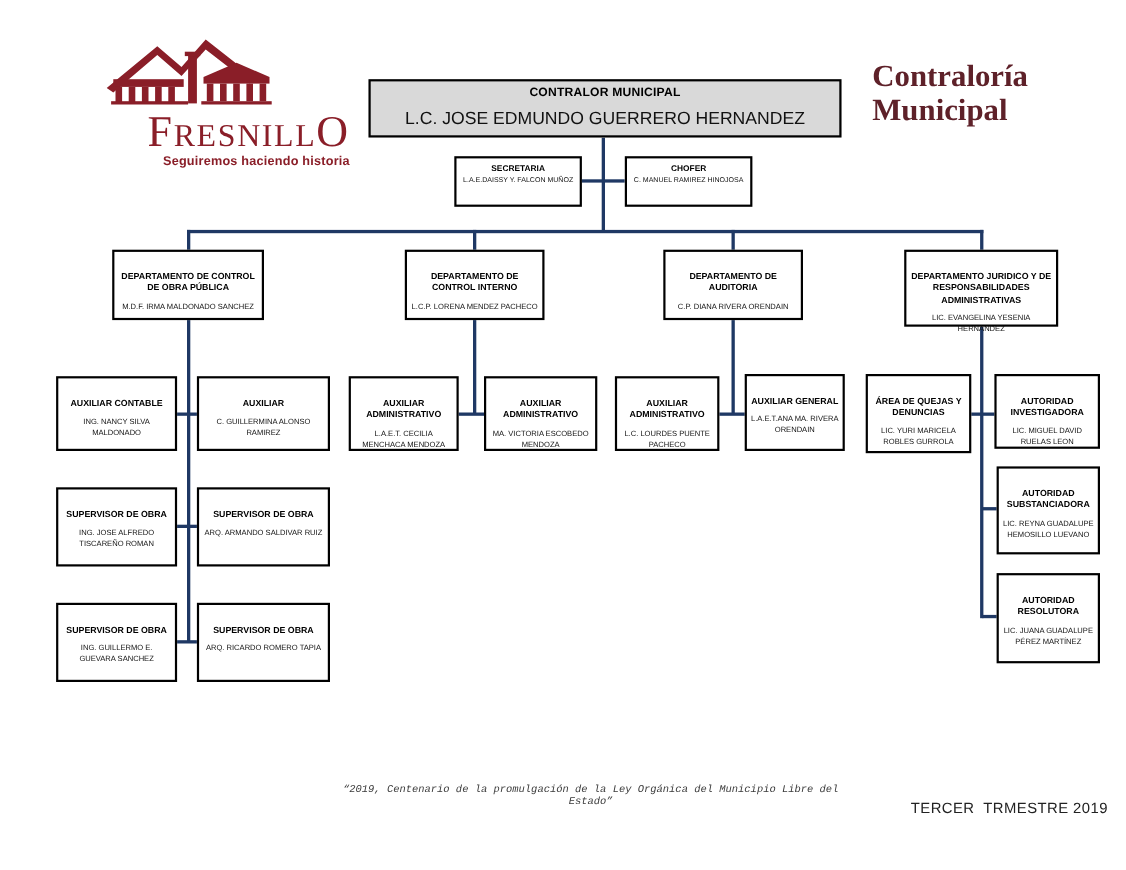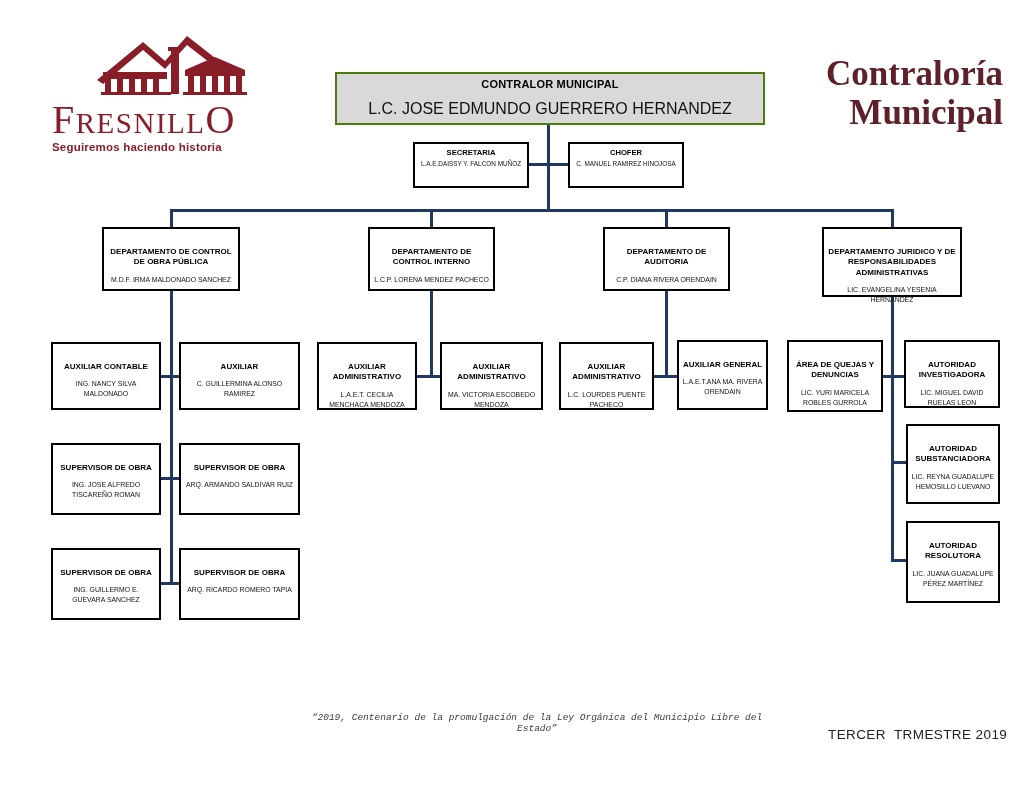--- a/index.html
+++ b/index.html
@@ -6,43 +6,43 @@
   .page{position:relative;width:1024px;height:791px;background:#ffffff;
         font-family:"Liberation Sans",sans-serif;overflow:hidden;}
 
   
   .node{position:absolute;background:#fff;border:2px solid #000;box-sizing:border-box;
         display:flex;flex-direction:column;align-items:center;text-align:center;
         padding:18px 3px 3px 3px;}
   .node .t{font-weight:bold;font-size:8px;line-height:1.3;color:#000;}
   .node .n{font-size:6.9px;line-height:1.45;color:#111;margin-top:7px;}
 
-  .node.top{background:#d9d9d9;border:2px solid #4d7c0f;justify-content:center;padding:0;}
+  .node.top{background:#d9d9d9;border:2px solid #000000;justify-content:center;padding:0;}
   .node.top .t{font-size:11px;letter-spacing:.2px;}
   .node.top .n{font-size:16px;margin-top:5px;}
 
   .node.small{padding-top:4px;}
   .node.small .t{font-size:7.6px;}
   .node.small .n{font-size:6.4px;margin-top:2px;line-height:1.4;}
 
   
   .line{position:absolute;background:#1f3864;}
 
   
-  .logo{position:absolute;left:52px;top:34px;width:266px;text-align:left;color:#8a1e28;}
+  .logo{position:absolute;left:52px;top:34px;width:266px;text-align:right;color:#8a1e28;}
   .logo svg{display:block;margin:0 auto;}
   .logo-text{font-family:"Liberation Serif",serif;font-size:29px;letter-spacing:1.5px;
              line-height:1;margin-top:2px;color:#8a1e28;}
   .logo-text .cap{font-size:40px;}
   .logo-tag{font-size:11.5px;font-family:"Liberation Sans",sans-serif;
             color:#8a1e28;margin-top:1px;letter-spacing:.2px;font-weight:bold;}
 
   
-  .brand{position:absolute;left:793px;top:55px;width:210px;text-align:right;
-         font-family:"Liberation Serif",serif;font-weight:bold;font-size:35px;
+  .brand{position:absolute;left:793px;top:55px;width:210px;text-align:left;
+         font-family:"Liberation Serif",serif;font-weight:bold;font-size:28px;
          line-height:1.1;color:#5e2129;}
 
   
   .quote{position:absolute;left:302px;top:712px;width:470px;text-align:center;
          font-family:Liberation Mono, monospace;font-style:italic;font-size:9.5px;color:#3a3a3a;}
   .period{position:absolute;left:828px;top:727px;font-size:13.5px;color:#222;
           letter-spacing:.4px;white-space:pre;}
 </style>
 </head>
 <body>

